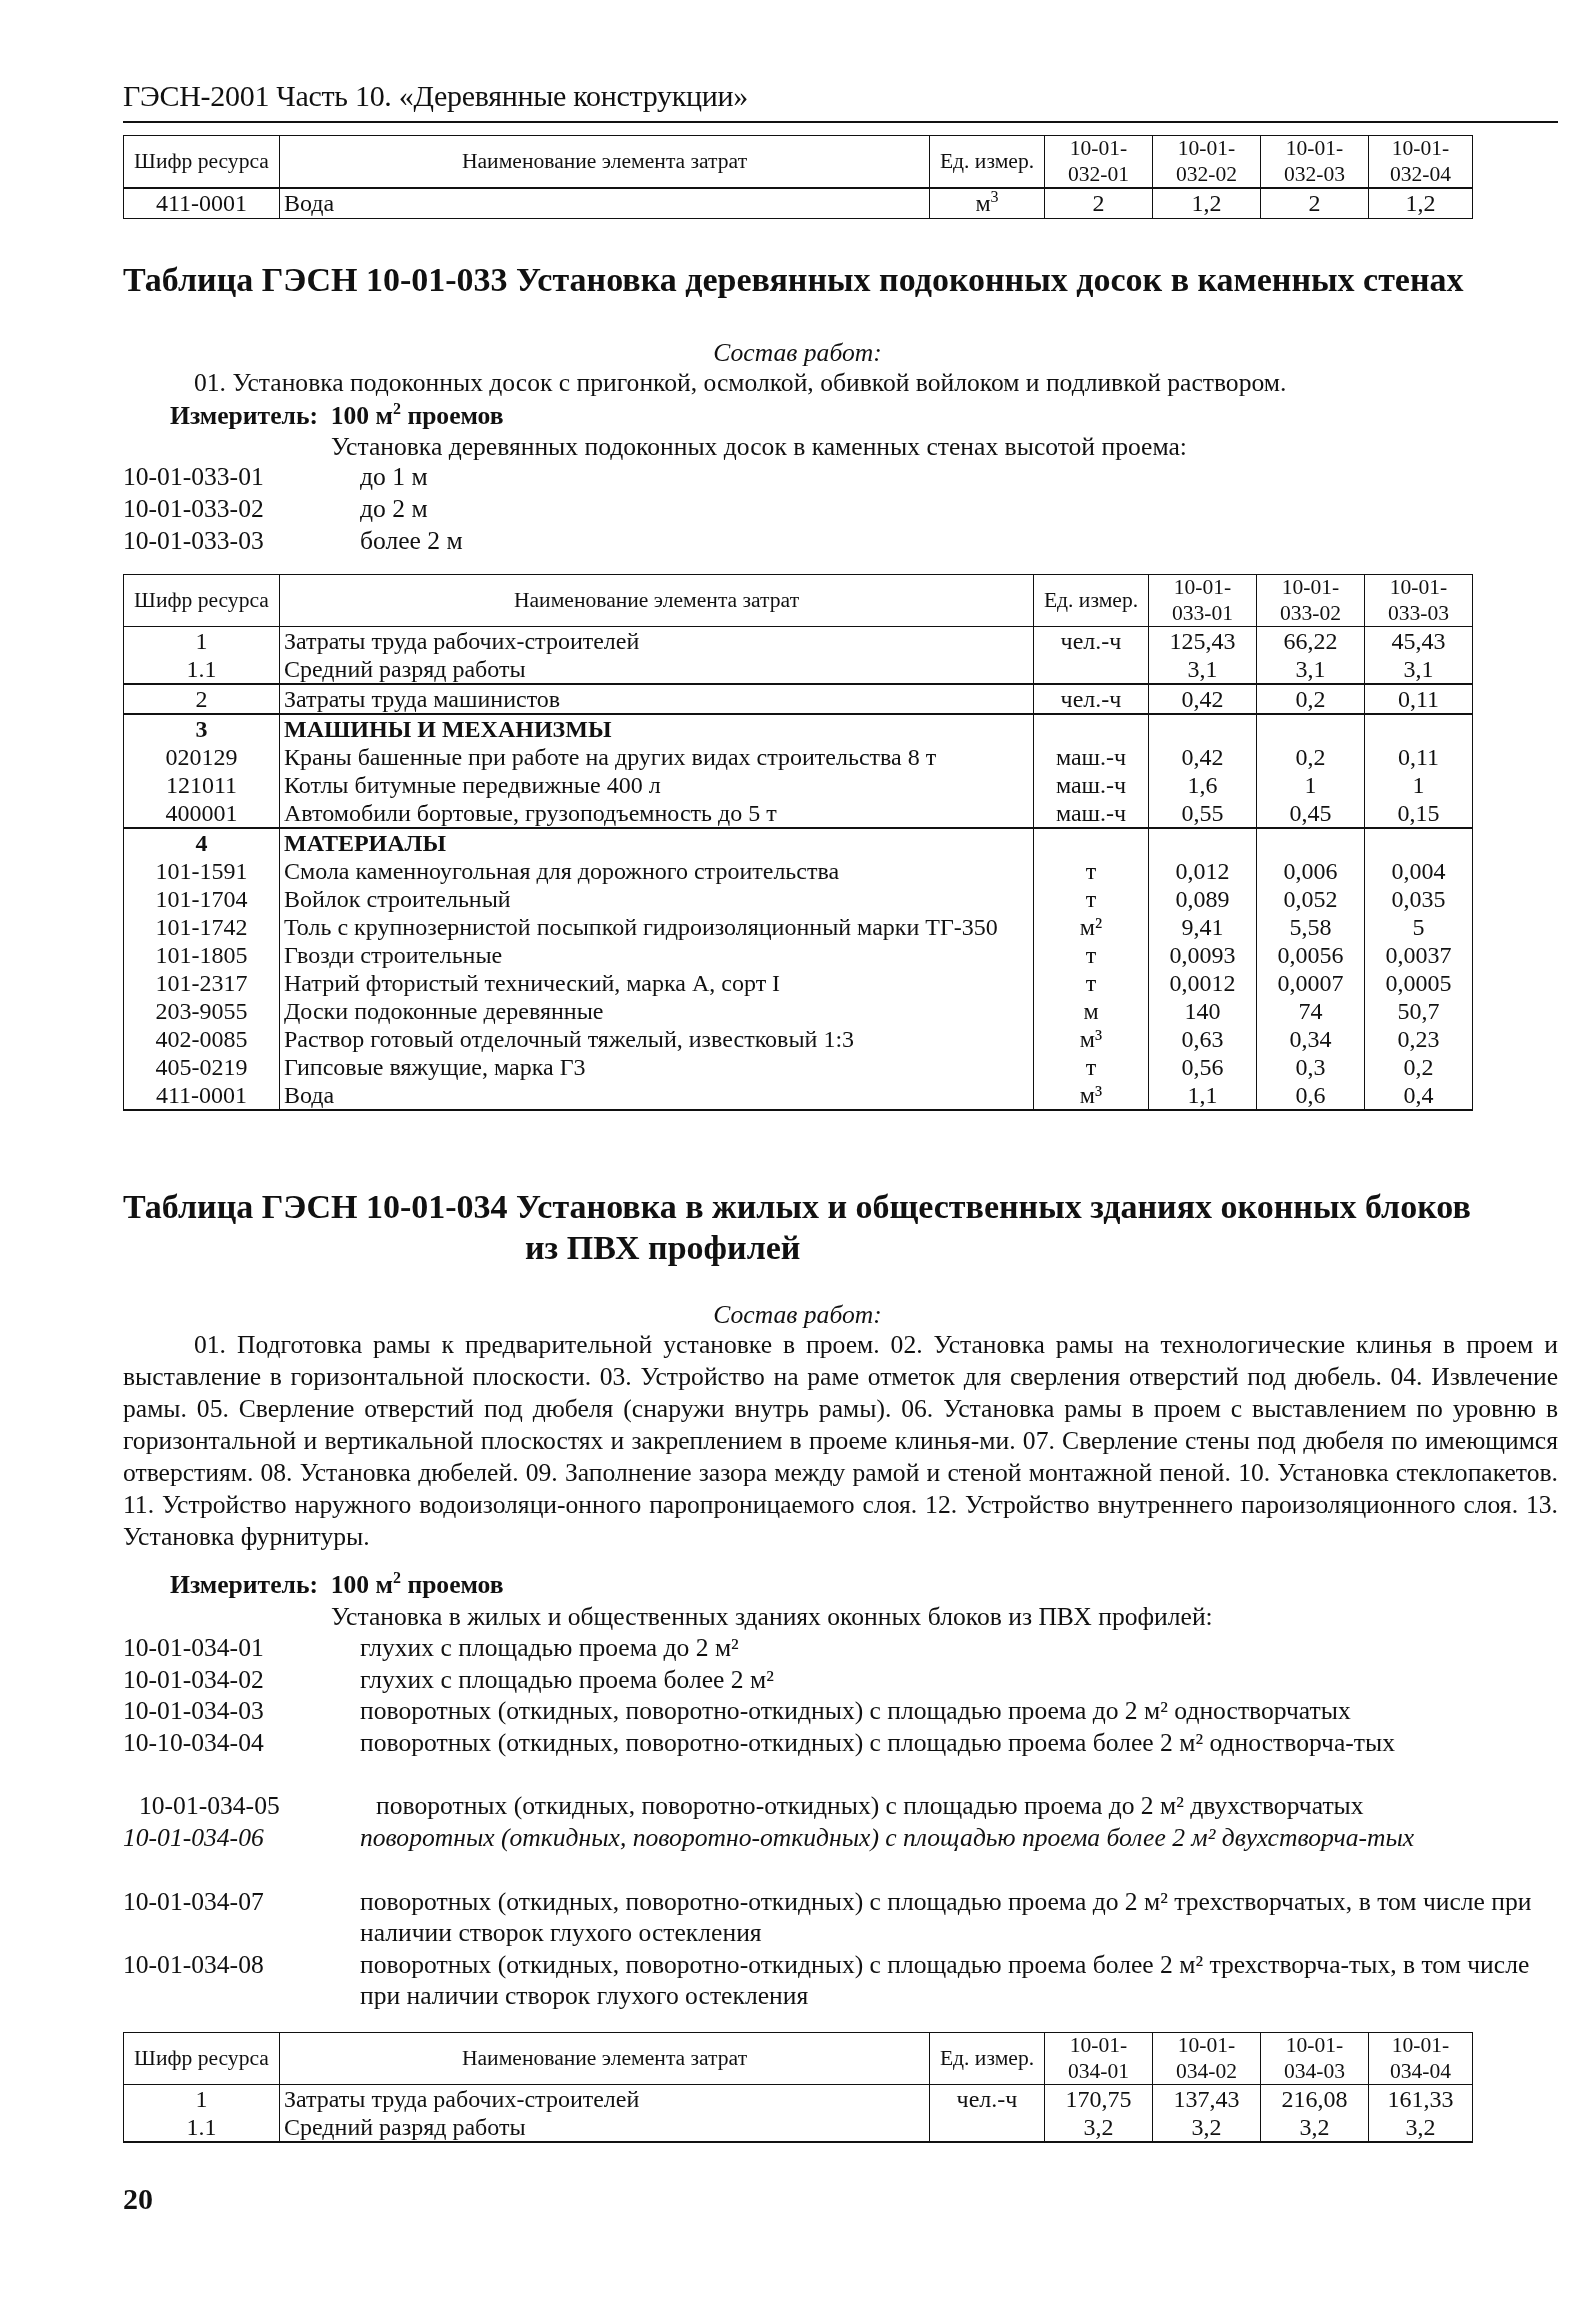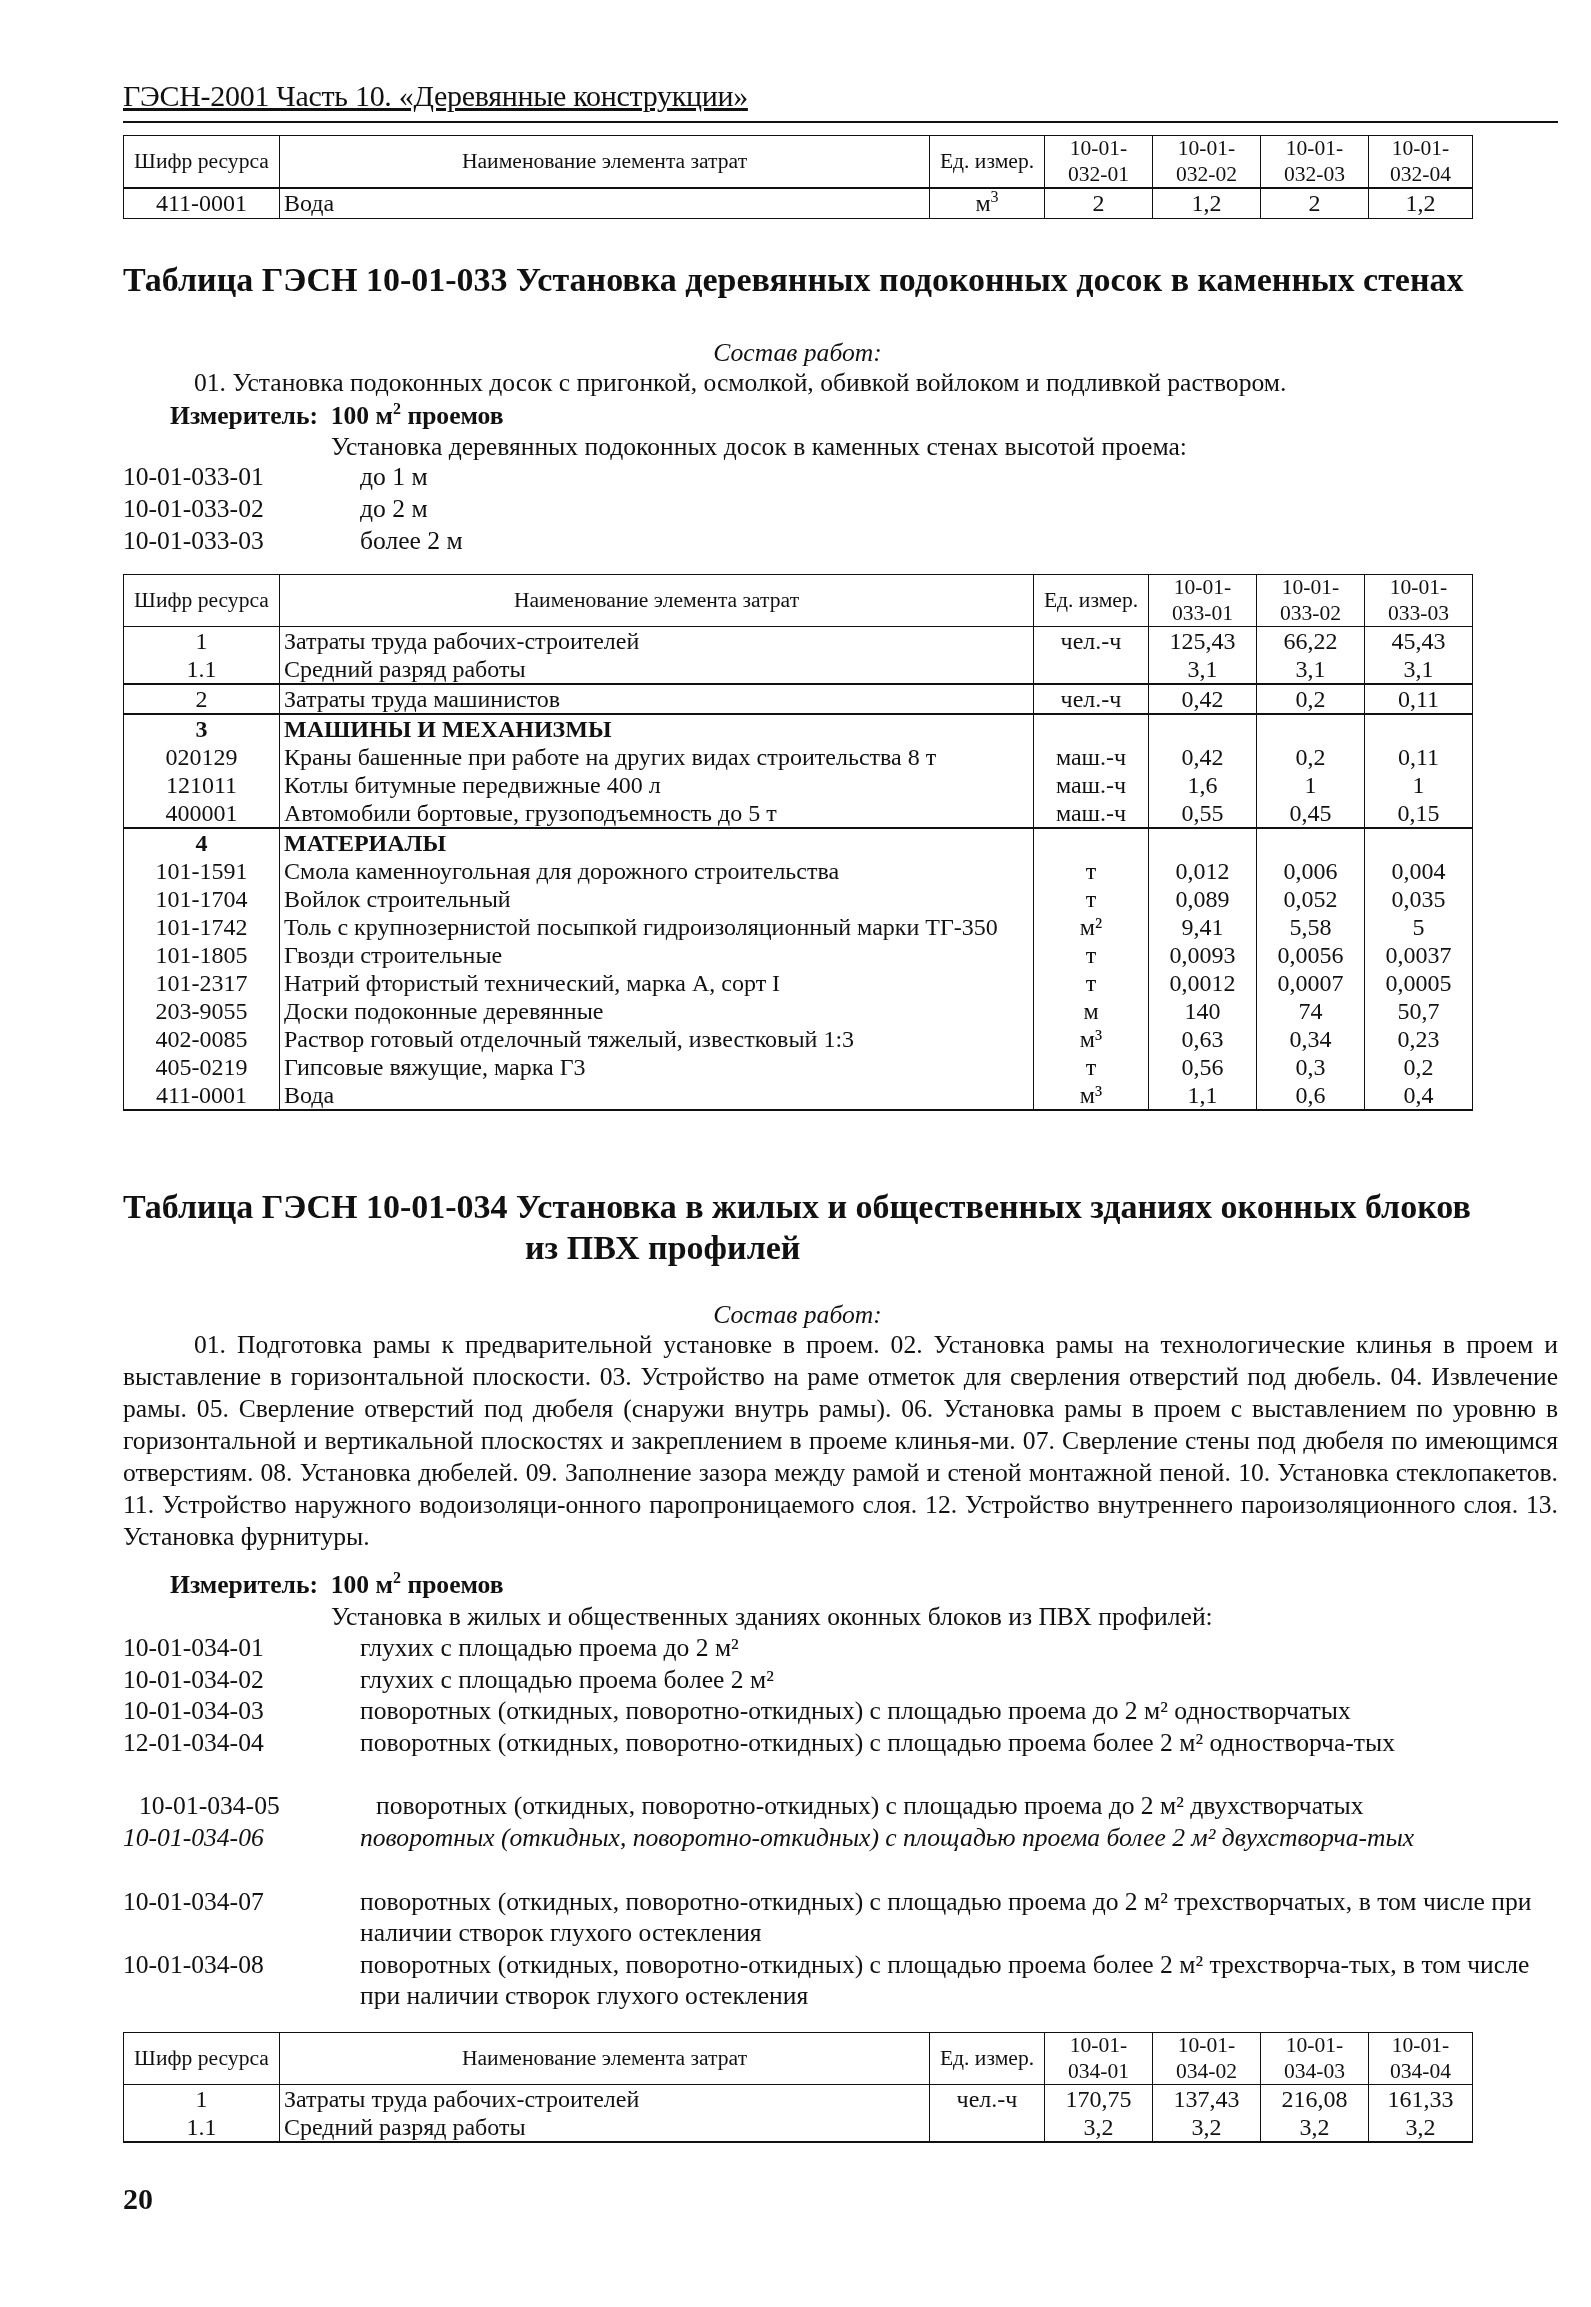--- a/index.html
+++ b/index.html
@@ -1,18 +1,18 @@
 <!DOCTYPE html>
 <html style="font-size:10.8px"><head>
 <meta charset="utf-8">
 <style>
   html, body { margin:0; padding:0; background:#ffffff; }
   body { width:1591px; height:2307px; position:relative; font-family:"Liberation Serif", "DejaVu Serif", serif; color:#111; }
   .abs { position:absolute; }
-  .hdr { left:123px; top:79px; font-size:30px; letter-spacing:-0.3px;text-decoration:underline; }
+  .hdr { left:123px; top:79px; font-size:30px; letter-spacing:-0.3px; }
   .hdr-line { left:123px; top:121px; width:1435px; height:2px; background:#111; }
   table { border-collapse:collapse; position:absolute; table-layout:fixed; }
   td, th { border:1.3px solid #111; font-weight:normal; padding:0 4px; font-size:24px; line-height:28px; vertical-align:middle; }
   th { text-align:center; font-size:21.6px; line-height:25.6px; }
   .c { text-align:center; }
   .l { text-align:left; }
   .thick-top td { border-top:2.7px solid #111; }
   .nob td { border-top:none; border-bottom:none; }
   .grp td { border-top:2px solid #111; }
   .bold { font-weight:bold; }
@@ -241,21 +241,21 @@
 <div class="abs title" style="top:1227px; left:525px;">из ПВХ профилей</div>
 <div class="abs text italic center" style="left:123px; width:1349px; top:1299px;">Состав работ:</div>
 <div class="abs text para" style="left:123px; width:1435px; top:1329px; text-indent:71px;">01. Подготовка рамы к предварительной установке в проем. 02. Установка рамы на технологические клинья в проем и выставление в горизонтальной плоскости. 03. Устройство на раме отметок для сверления отверстий под дюбель. 04. Извлечение рамы. 05. Сверление отверстий под дюбеля (снаружи внутрь рамы). 06. Установка рамы в проем с выставлением по уровню в горизонтальной и вертикальной плоскостях и закреплением в проеме клинья-ми. 07. Сверление стены под дюбеля по имеющимся отверстиям. 08. Установка дюбелей. 09. Заполнение зазора между рамой и стеной монтажной пеной. 10. Установка стеклопакетов. 11. Устройство наружного водоизоляци-онного паропроницаемого слоя. 12. Устройство внутреннего пароизоляционного слоя. 13. Установка фурнитуры.</div>
 <div class="abs text bold" style="left:170px; top:1569px;">
   <span>Измеритель:</span>&nbsp;&nbsp;<span>100 м</span><span class="sup">2</span><span> проемов</span>
 </div>
 <div class="abs text" style="left:331px; top:1601px;">Установка в жилых и общественных зданиях оконных блоков из ПВХ профилей:</div>
 <div class="row" style="top:1632px;"><span class="code">10-01-034-01</span><span class="desc">глухих с площадью проема до 2 м²</span></div>
 <div class="row" style="top:1664px;"><span class="code">10-01-034-02</span><span class="desc">глухих с площадью проема более 2 м²</span></div>
 <div class="row" style="top:1695px;"><span class="code">10-01-034-03</span><span class="desc">поворотных (откидных, поворотно-откидных) с площадью проема до 2 м² одностворчатых</span></div>
-<div class="row" style="top:1727px;"><span class="code">12-01-034-04</span><span class="desc" style="width:1192px;">поворотных (откидных, поворотно-откидных) с площадью проема более 2 м² одностворча-тых</span></div>
+<div class="row" style="top:1727px;"><span class="code">10-10-034-04</span><span class="desc" style="width:1192px;">поворотных (откидных, поворотно-откидных) с площадью проема более 2 м² одностворча-тых</span></div>
 <div class="row" style="top:1790px;margin-left:16px;"><span class="code">10-01-034-05</span><span class="desc">поворотных (откидных, поворотно-откидных) с площадью проема до 2 м² двухстворчатых</span></div>
 <div class="row" style="top:1822px;font-style:italic;"><span class="code">10-01-034-06</span><span class="desc" style="width:1192px;">поворотных (откидных, поворотно-откидных) с площадью проема более 2 м² двухстворча-тых</span></div>
 <div class="row" style="top:1886px;"><span class="code">10-01-034-07</span><span class="desc" style="width:1192px;">поворотных (откидных, поворотно-откидных) с площадью проема до 2 м² трехстворчатых, в том числе при наличии створок глухого остекления</span></div>
 <div class="row" style="top:1949px;"><span class="code">10-01-034-08</span><span class="desc" style="width:1192px;">поворотных (откидных, поворотно-откидных) с площадью проема более 2 м² трехстворча-тых, в том числе при наличии створок глухого остекления</span></div>
 
 <table style="left:123px; top:2032px; width:1349px;">
   <colgroup>
       <col style="width:156px">
       <col style="width:650px">
       <col style="width:115px">

